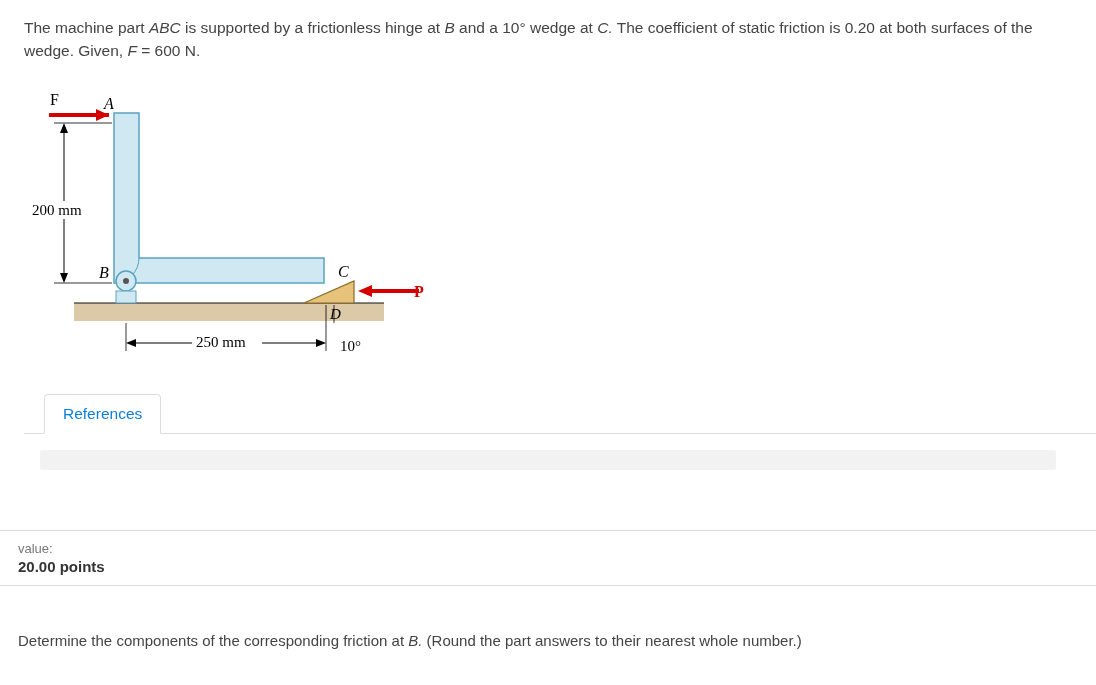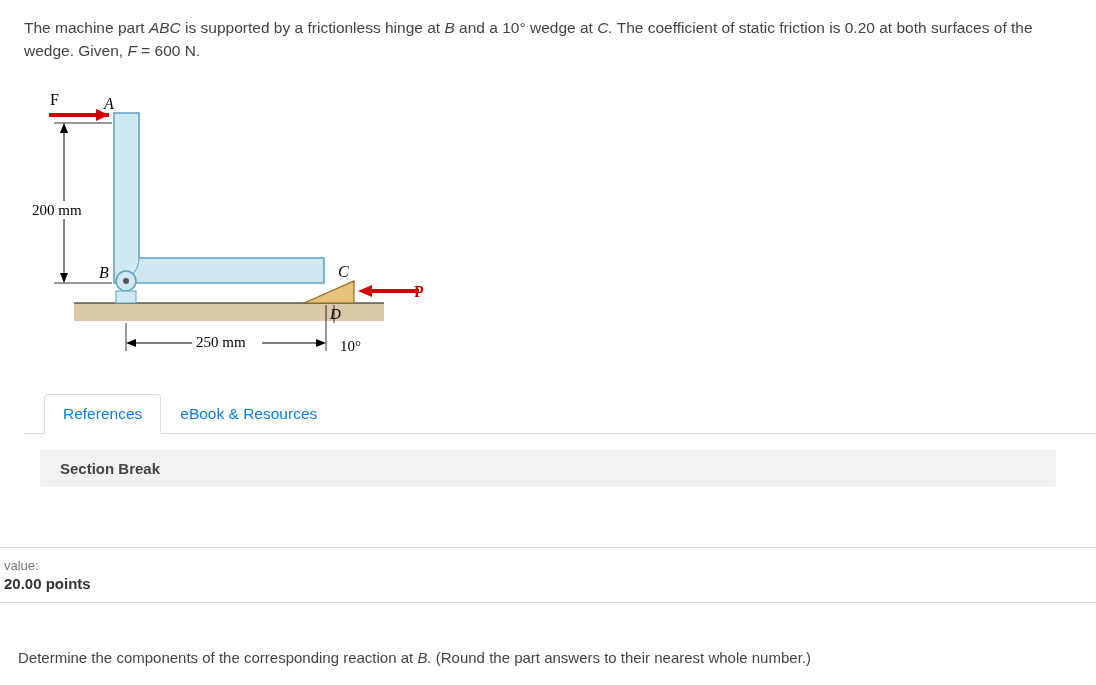--- a/index.html
+++ b/index.html
@@ -9,21 +9,21 @@
     .italic { font-style: italic; }
     .figure-wrap { margin: 0 0 0 24px; width: 400px; height: 290px; position: relative; background:#fff; }
     svg.figure { width: 400px; height: 290px; display: block; }
     .tabs-row { margin: 30px 0 12px 24px; border-bottom: 1px solid #ddd; display: flex; align-items: flex-end; padding-left: 20px;}
     .tab { padding: 10px 18px; font-size: 15.5px; color: #0b7dda; cursor: pointer; border: 1px solid transparent; position: relative; bottom: -1px; }
     .tab.active { color: #0b7dda; border: 1px solid #ddd; border-bottom: 1px solid #fff; border-radius: 4px 4px 0 0; background: #fff; }
     .tab.inactive { color: #0b7dda; }
     .section-bar { margin: 16px 40px 0 40px; background: #f2f2f2; padding: 10px 20px; display: flex; font-size: 15px; color: #333; border-radius: 2px; }
     .section-bar .left { flex: 0 0 300px; font-weight: 600; color: #444;}
     .section-bar .right { flex: 0 0 260px; color: #666; }
-    .value-bar { margin-top: 60px; border-top: 1px solid #ddd; border-bottom: 1px solid #ddd; padding: 10px 4px; }
+    .value-bar { margin-top: 60px; border-top: 1px solid #ddd; border-bottom: 1px solid #ddd; padding: 10px 18px; }
     .value-bar .lbl { font-size: 13px; color: #777; }
     .value-bar .pts { font-size: 15px; font-weight: 700; color: #333; margin-top: 2px;}
     .question-block { padding: 40px 18px 20px 18px; font-size: 15px; line-height: 2.0; color: #444;}
   </style>
 </head>
 <body>
 
 <div class="container">
 
   <div class="problem-text">
@@ -74,32 +74,30 @@
       <rect x="5" y="128" width="70" height="18" fill="#fff"></rect>
       <text x="8" y="142" font-size="15" font-family="serif">200 mm</text>
       <rect x="168" y="260" width="70" height="18" fill="#fff"></rect>
       <text x="172" y="274" font-size="15" font-family="serif">250 mm</text>
       <text x="316" y="278" font-size="15" font-family="serif">10°</text>
     </svg>
   </div>
 
   <div class="tabs-row">
     <div class="tab active">References</div>
-    <div class="tab inactive">eBook &amp; Resources</div>
   </div>
 
   <div class="section-bar">
-    <div class="left">Section Break</div>
   </div>
 
   <div class="value-bar">
     <div class="lbl">value:</div>
     <div class="pts">20.00 points</div>
   </div>
 
   <div class="question-block">
     <div>
-      <span>Determine the components of the corresponding reaction at </span><span class="italic">B.</span><span> (Round the part answers to their nearest whole number.)</span>
+      <span>Determine the components of the corresponding friction at </span><span class="italic">B.</span><span> (Round the part answers to their nearest whole number.)</span>
     </div>
 
   </div>
 
 </div>
 
 </body></html>

